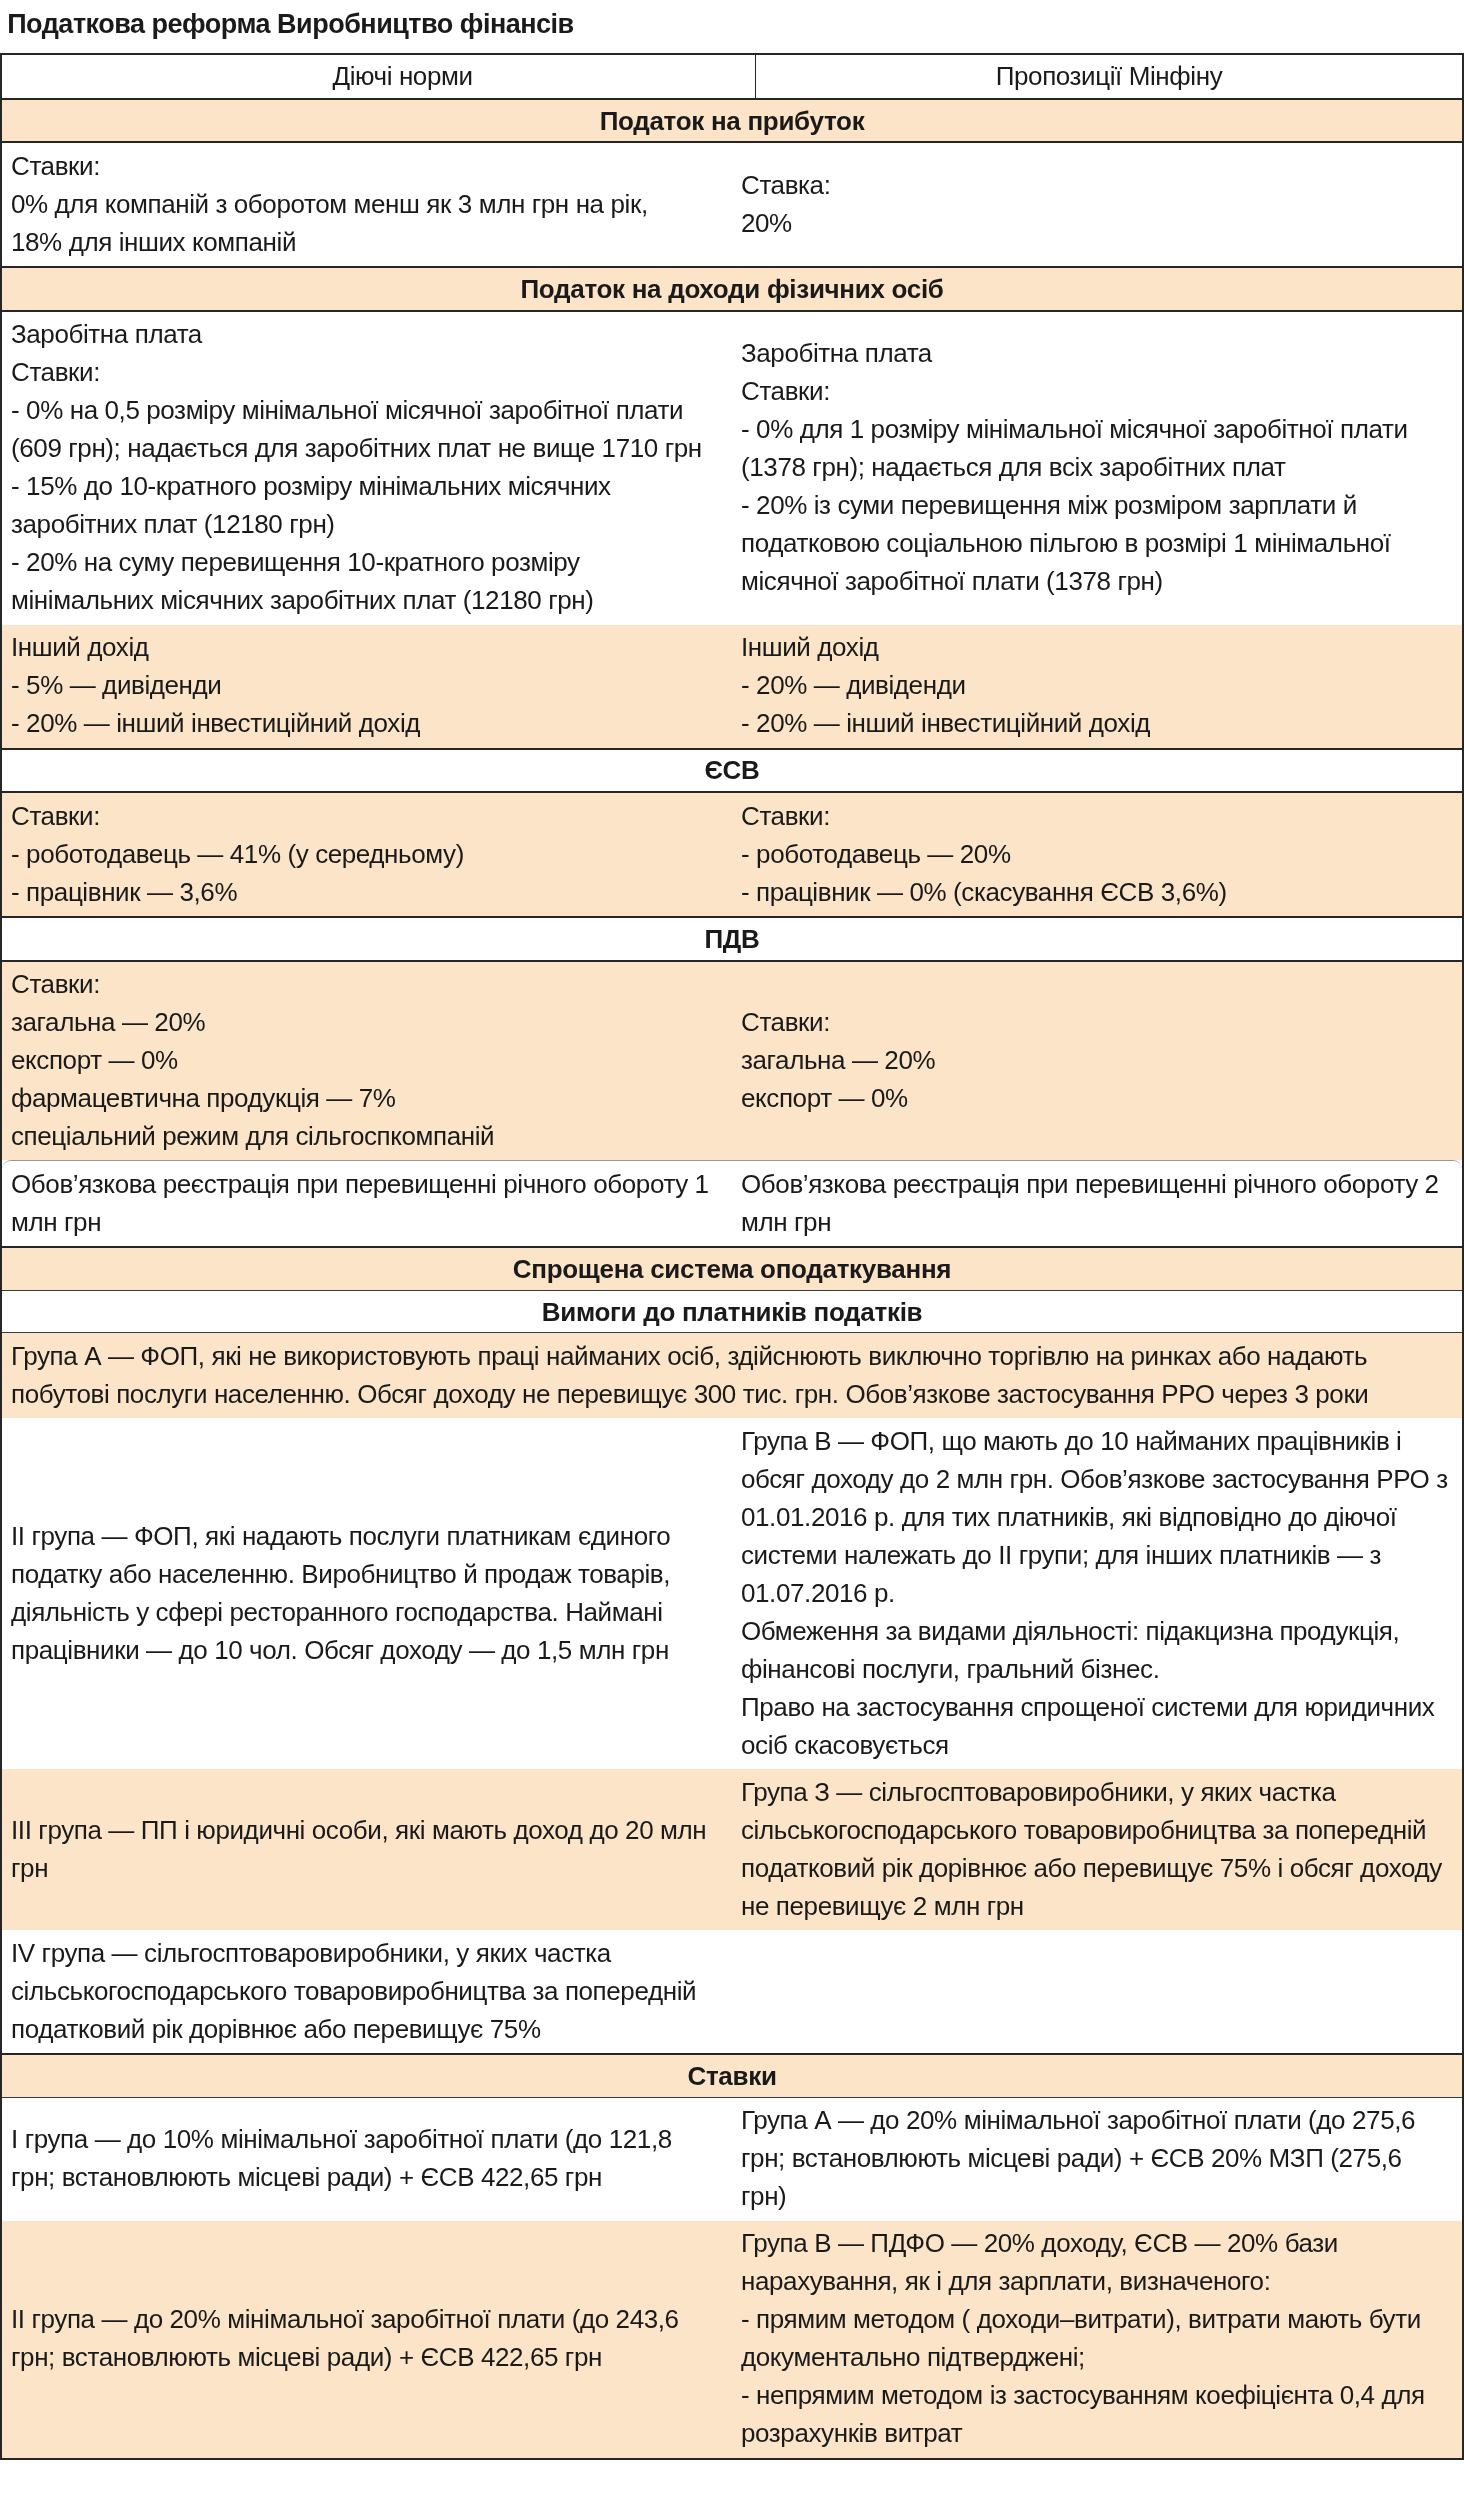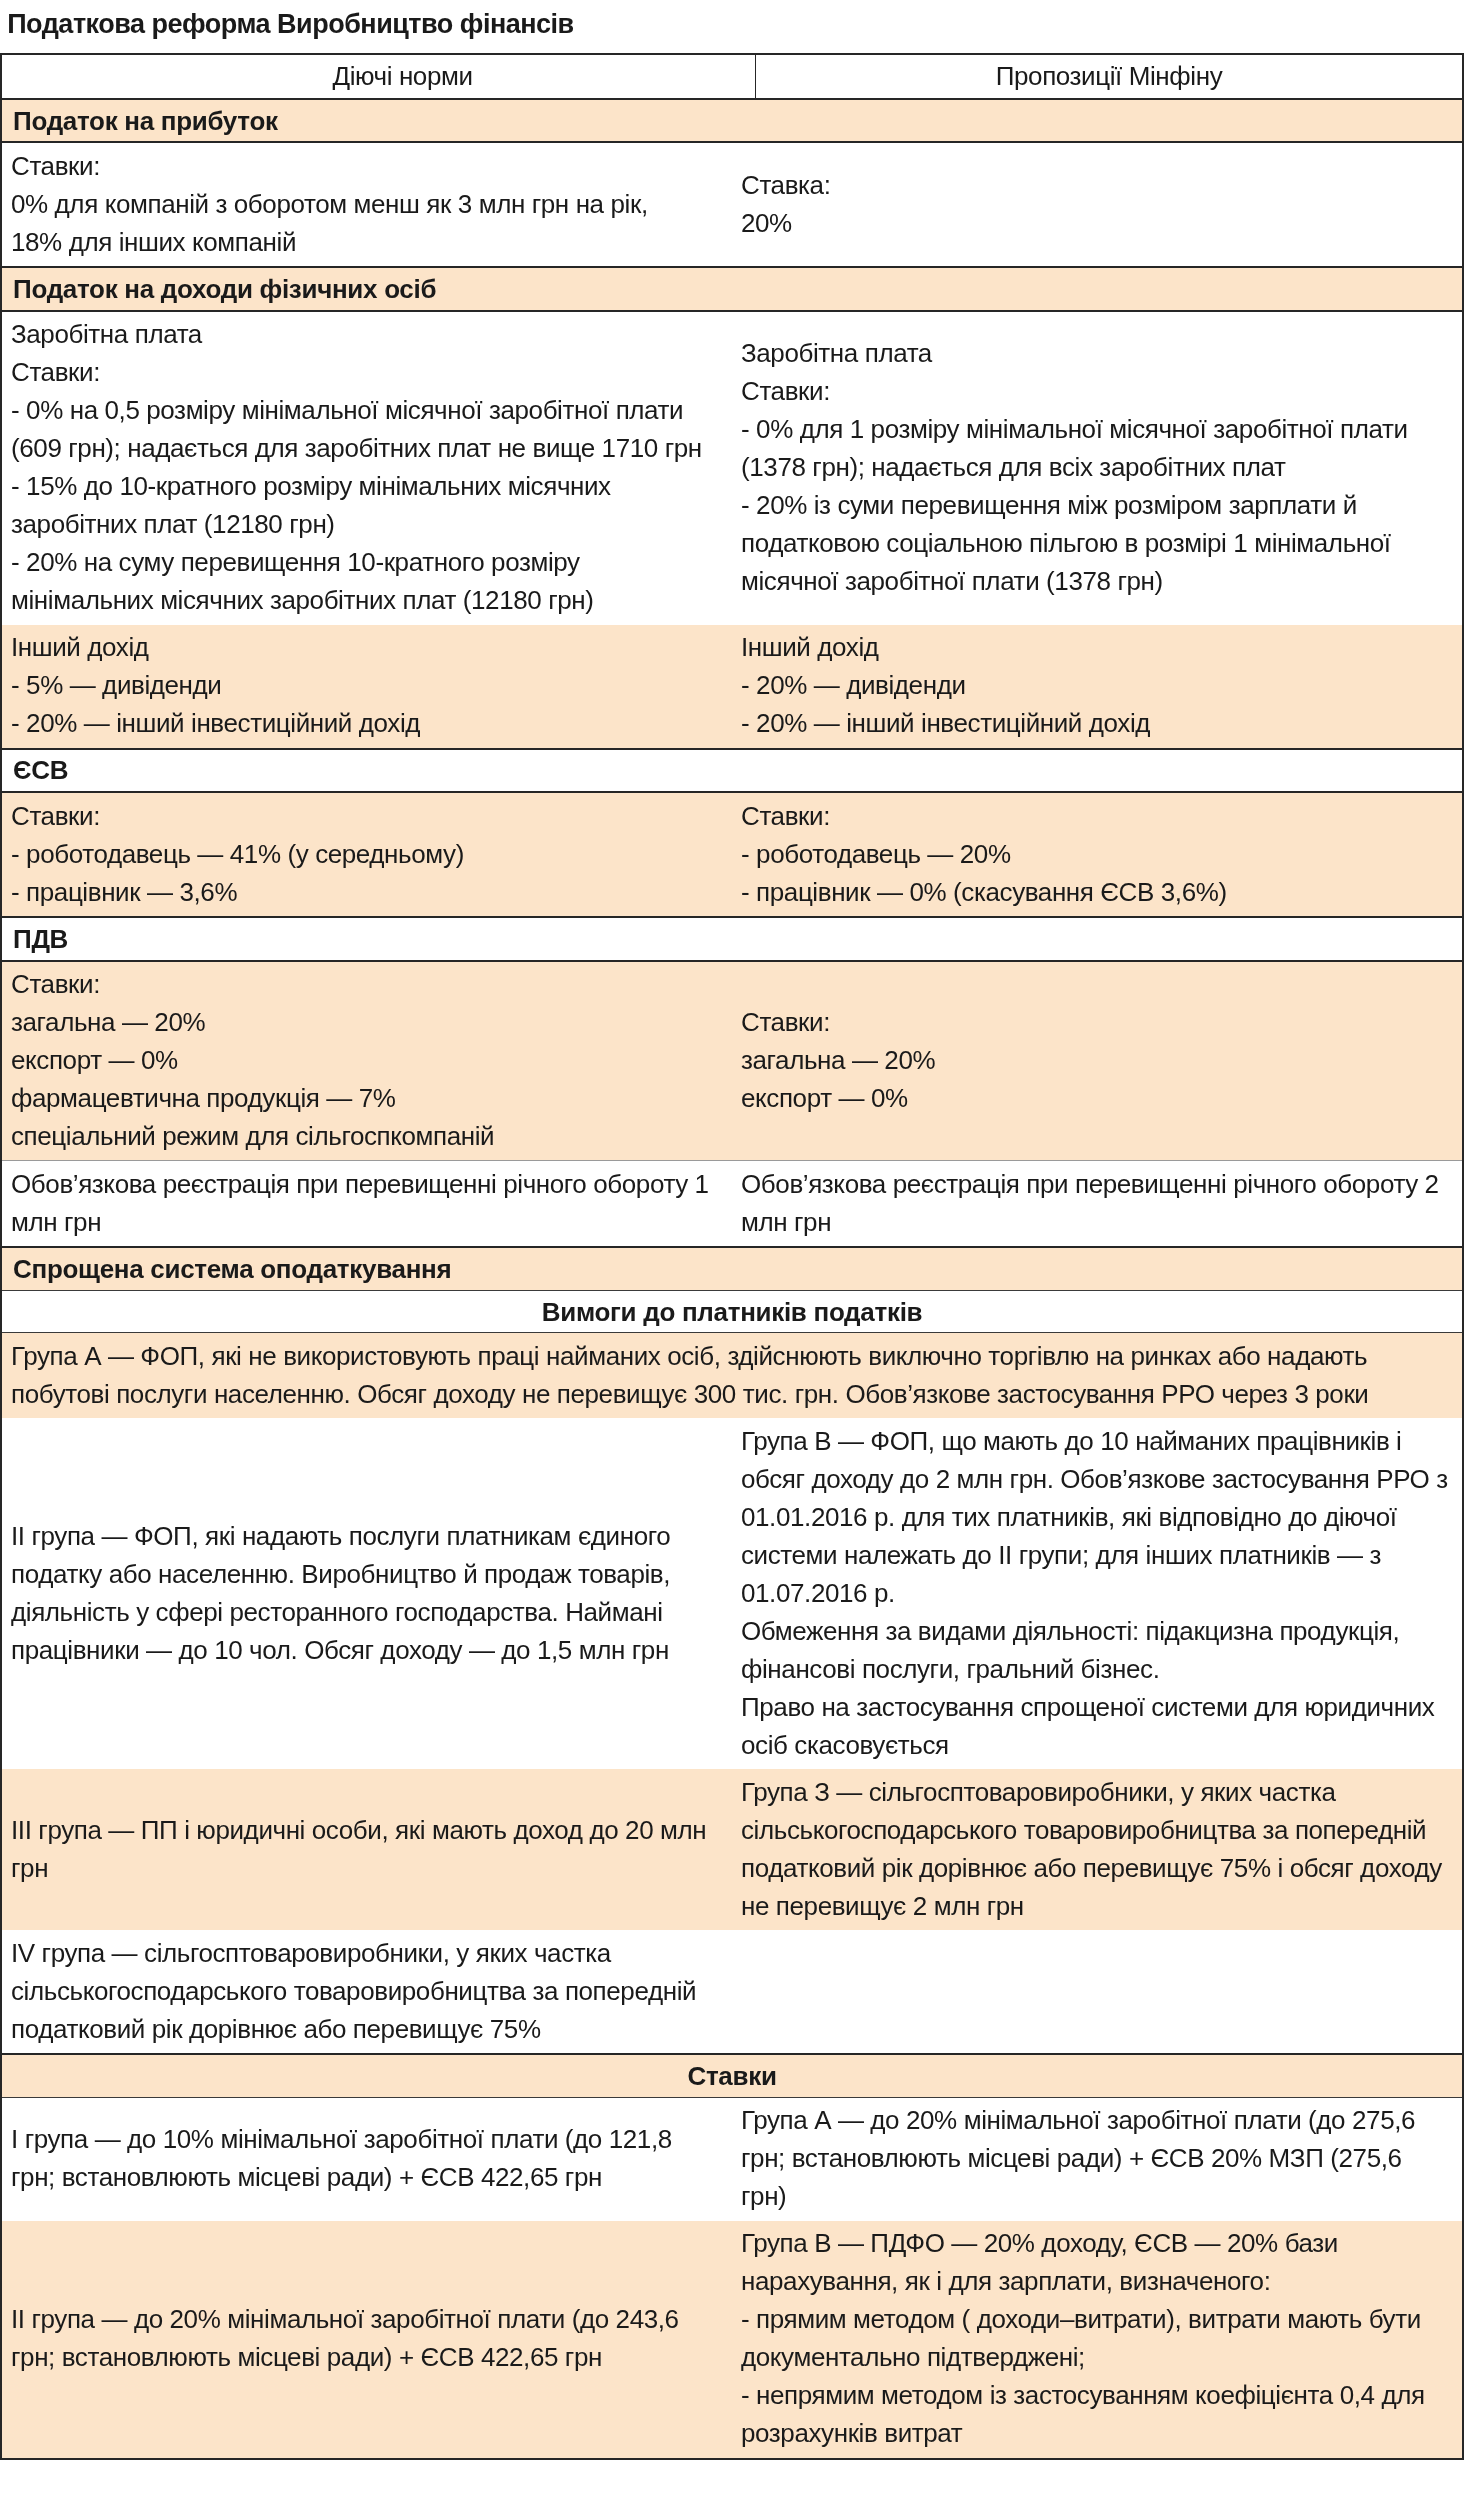--- a/index.html
+++ b/index.html
@@ -53,30 +53,31 @@
   }
   .trow.head .cell.first{border-right:1.8px solid var(--border);}
   
   .band{
     box-sizing:border-box;
     border-top:2.7px solid var(--border);
     border-bottom:2.7px solid var(--border);
     font-size:26px;
     line-height:36px;
     font-weight:bold;
+    text-align:center;
     padding:2.7px 11px;
     letter-spacing:-0.3px;
   }
   .band.peach{background:var(--highlight);}
   .band.left{text-align:center;}
   .band.no-top{border-top:none;}
   .band.thin-bottom{border-bottom:0.9px solid var(--thin);}
   
   .trow.peach{background:var(--highlight);}
-  .trow.faint-top{border-top:0.9px solid var(--faint);}
+  .trow.faint-top{border-top:0.9px solid var(--faint);border-radius:9px;}
 </style>
 </head>
 <body>
 
 <div class="page">
 
   <h1 class="title">Податкова реформа Виробництво фінансів</h1>
 
   <div class="tbl">
 

